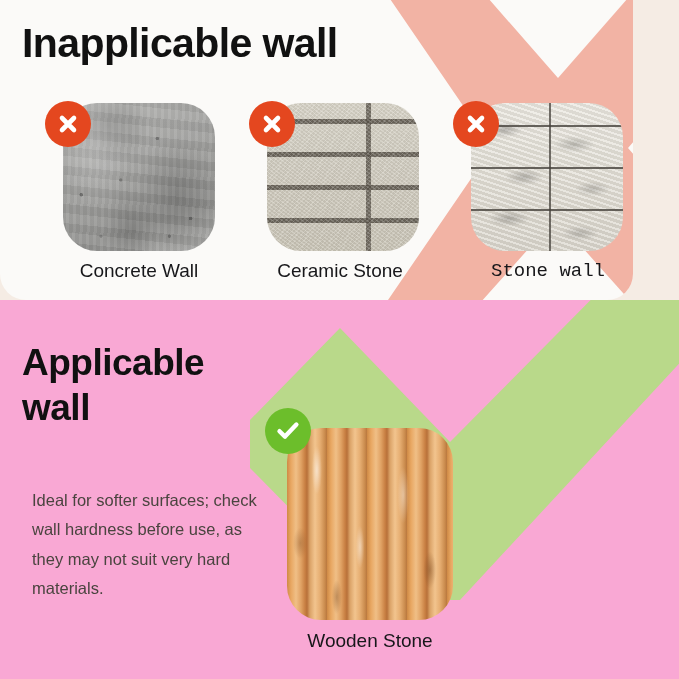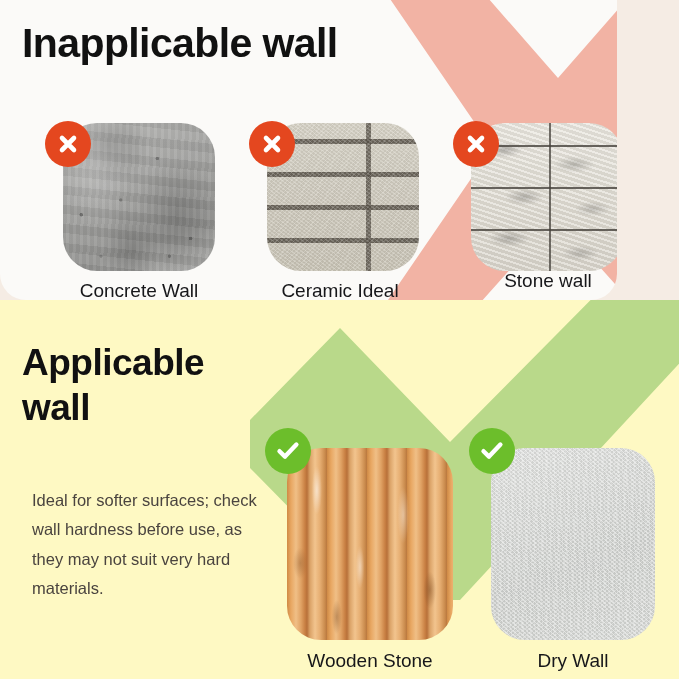--- a/index.html
+++ b/index.html
@@ -16,46 +16,47 @@
     overflow:hidden;
   }
   .deco-check{position:absolute;top:330px;left:250px;width:440px;height:330px;}
 
   
   .panel-top{
     position:absolute;left:0;top:0;width:617px;height:300px;
     background:#fbfaf8;
     border-bottom-left-radius:26px;border-bottom-right-radius:26px;
     overflow:hidden;
+    padding-left:16px;
   }
   .panel-top .deco-x-clip{position:absolute;top:-18px;left:388px;width:320px;height:330px;}
 
   .title-top{
     position:absolute;left:22px;top:22px;
     font-size:41px;font-weight:bold;letter-spacing:-0.6px;
     color:#111111;line-height:1.05;white-space:nowrap;
   }
 
   
   .panel-bottom{
     position:absolute;left:0;top:300px;width:679px;height:379px;
-    background:#fef9c3;overflow:hidden;
+    background:#f9a8d4;overflow:hidden;
   }
   .title-bottom{
     position:absolute;left:22px;top:40px;
     font-size:37px;font-weight:bold;letter-spacing:-0.5px;
     color:#111111;line-height:1.22;width:250px;
   }
   .body-copy{
     position:absolute;left:32px;top:186px;width:245px;
     font-size:16.5px;line-height:1.78;color:#4a443f;
   }
 
   
-  .tile{position:absolute;margin-top:20px;}
+  .tile{position:absolute;}
   .swatch{
     position:relative;
     border-radius:34px;
     overflow:hidden;
     background:#cfcfcf;
   }
   .swatch-label{
     position:absolute;left:50%;transform:translateX(-50%);
     white-space:nowrap;
     font-size:19px;color:#17171a;
@@ -185,31 +186,20 @@
         <div class="knots"></div>
       </div>
       <div class="badge good" style="left:-22px;top:-20px;">
         <svg width="26" height="26" viewBox="0 0 26 26">
           <path d="M4.5 13.2 L10 18.6 L21.4 6.6" stroke="#ffffff" stroke-width="4.4" stroke-linecap="round" stroke-linejoin="round" fill="none"></path>
         </svg>
       </div>
       <div class="swatch-label" style="top:202px;left:83px;">Wooden Stone</div>
     </div>
 
-    <div class="tile" style="left:491px;top:128px;">
-      <div class="swatch tex-dry" style="width:164px;height:192px;">
-        <div class="stipple"></div>
-      </div>
-      <div class="badge good" style="left:-22px;top:-20px;">
-        <svg width="26" height="26" viewBox="0 0 26 26">
-          <path d="M4.5 13.2 L10 18.6 L21.4 6.6" stroke="#ffffff" stroke-width="4.4" stroke-linecap="round" stroke-linejoin="round" fill="none"></path>
-        </svg>
-      </div>
-      <div class="swatch-label" style="top:202px;left:82px;">Dry Wall</div>
-    </div>
   </div>
 
   <div class="panel-top">
 
     <svg class="deco-x-clip" viewBox="0 0 320 330">
       <path d="M 0 0 L 86 0 L 170 96 L 254 0 L 320 0 L 320 74 L 240 166 L 320 258 L 320 330
                L 252 330 L 168 236 L 84 330 L 0 330 L 0 318 L 104 166 L 0 14 Z" fill="#f2b3a4"></path>
     </svg>
 
     <div class="title-top">Inapplicable wall</div>
@@ -227,30 +217,30 @@
     <div class="tile" style="left:267px;top:103px;">
       <div class="swatch tex-ceramic" style="width:152px;height:148px;">
         <div class="brick-v2"></div>
         <div class="grain"></div>
       </div>
       <div class="badge bad" style="left:-18px;top:-2px;">
         <svg width="24" height="24" viewBox="0 0 24 24">
           <path d="M6 6 L18 18 M18 6 L6 18" stroke="#ffffff" stroke-width="4.6" stroke-linecap="round" fill="none"></path>
         </svg>
       </div>
-      <div class="swatch-label" style="top:157px;left:73px;">Ceramic Ideal</div>
+      <div class="swatch-label" style="top:157px;left:73px;">Ceramic Stone</div>
     </div>
 
     <div class="tile" style="left:471px;top:103px;">
       <div class="swatch tex-stone" style="width:152px;height:148px;">
         <div class="rough"></div>
         <div class="rows"></div>
       </div>
       <div class="badge bad" style="left:-18px;top:-2px;">
         <svg width="24" height="24" viewBox="0 0 24 24">
           <path d="M6 6 L18 18 M18 6 L6 18" stroke="#ffffff" stroke-width="4.6" stroke-linecap="round" fill="none"></path>
         </svg>
       </div>
-      <div class="swatch-label" style="top:147px;left:77px;">Stone wall</div>
+      <div class="swatch-label" style="top:157px;left:77px;font-family:Liberation Mono, monospace;">Stone wall</div>
     </div>
   </div>
 
 </div>
 
 </body></html>

